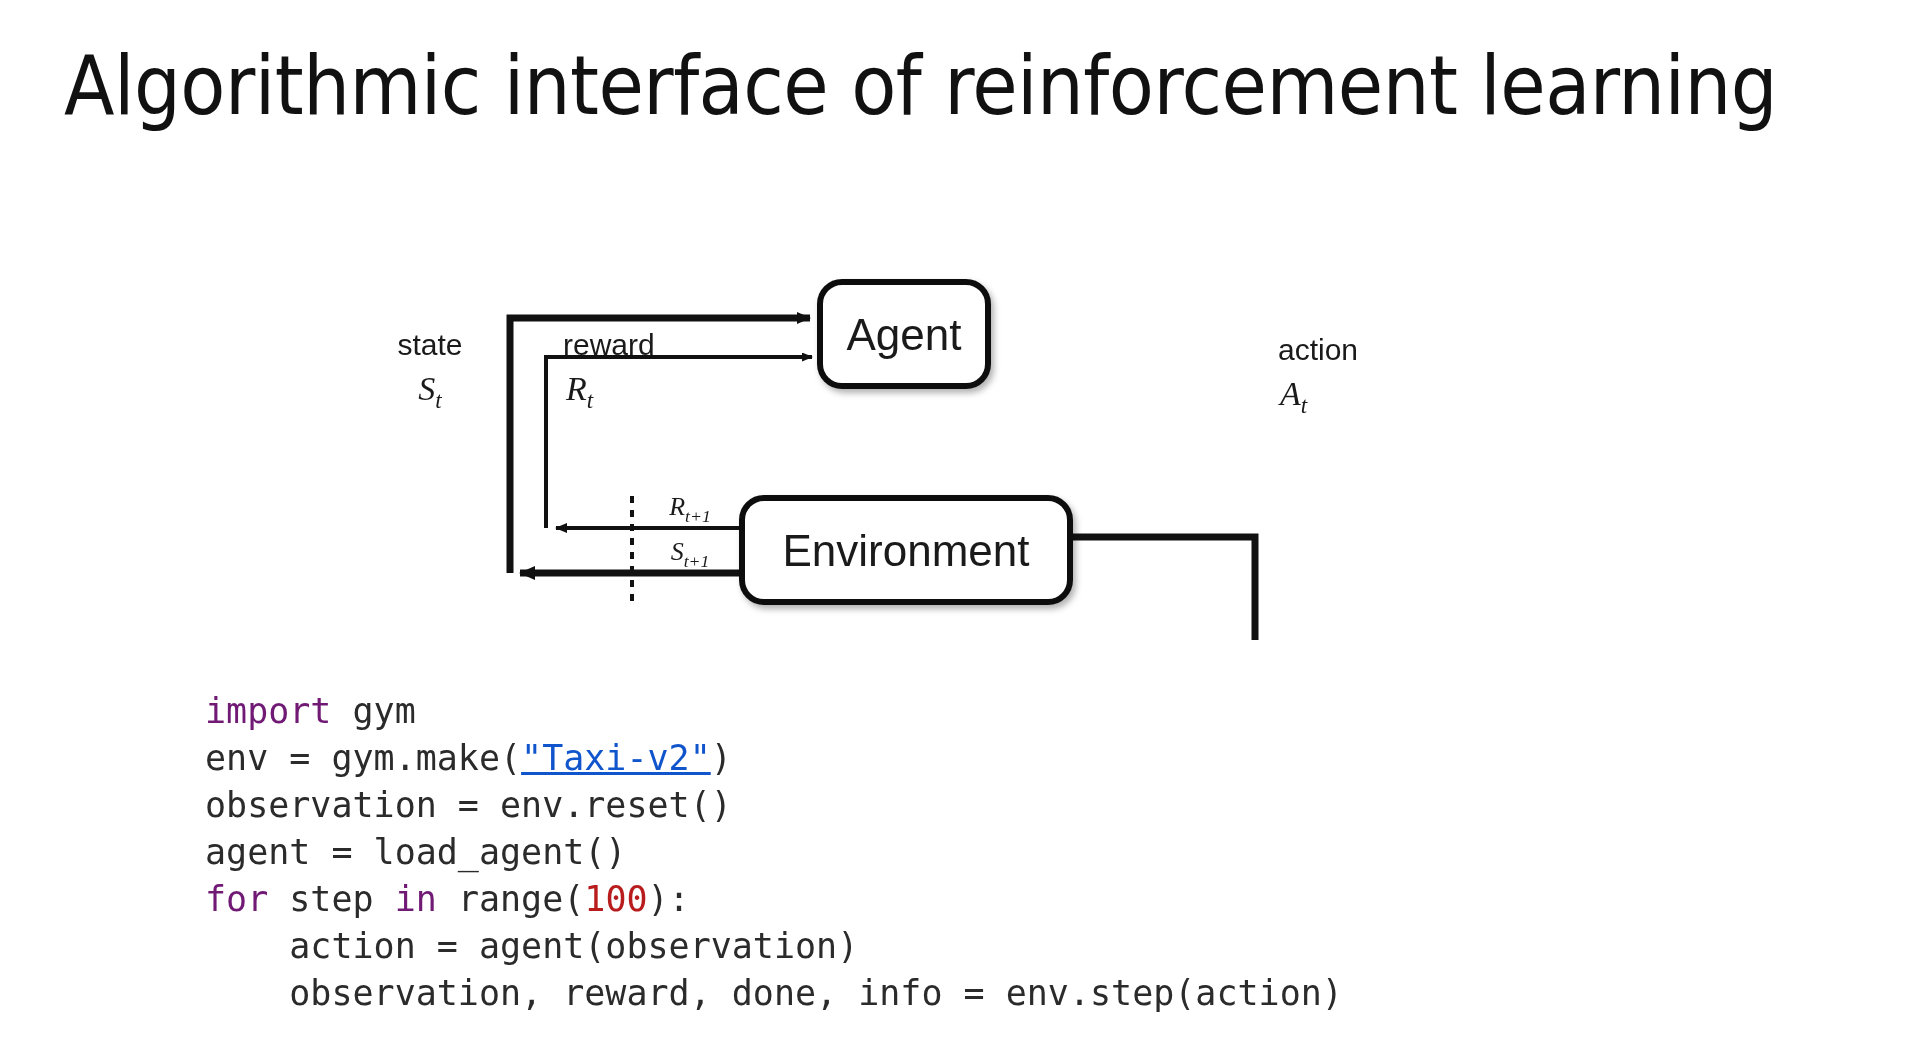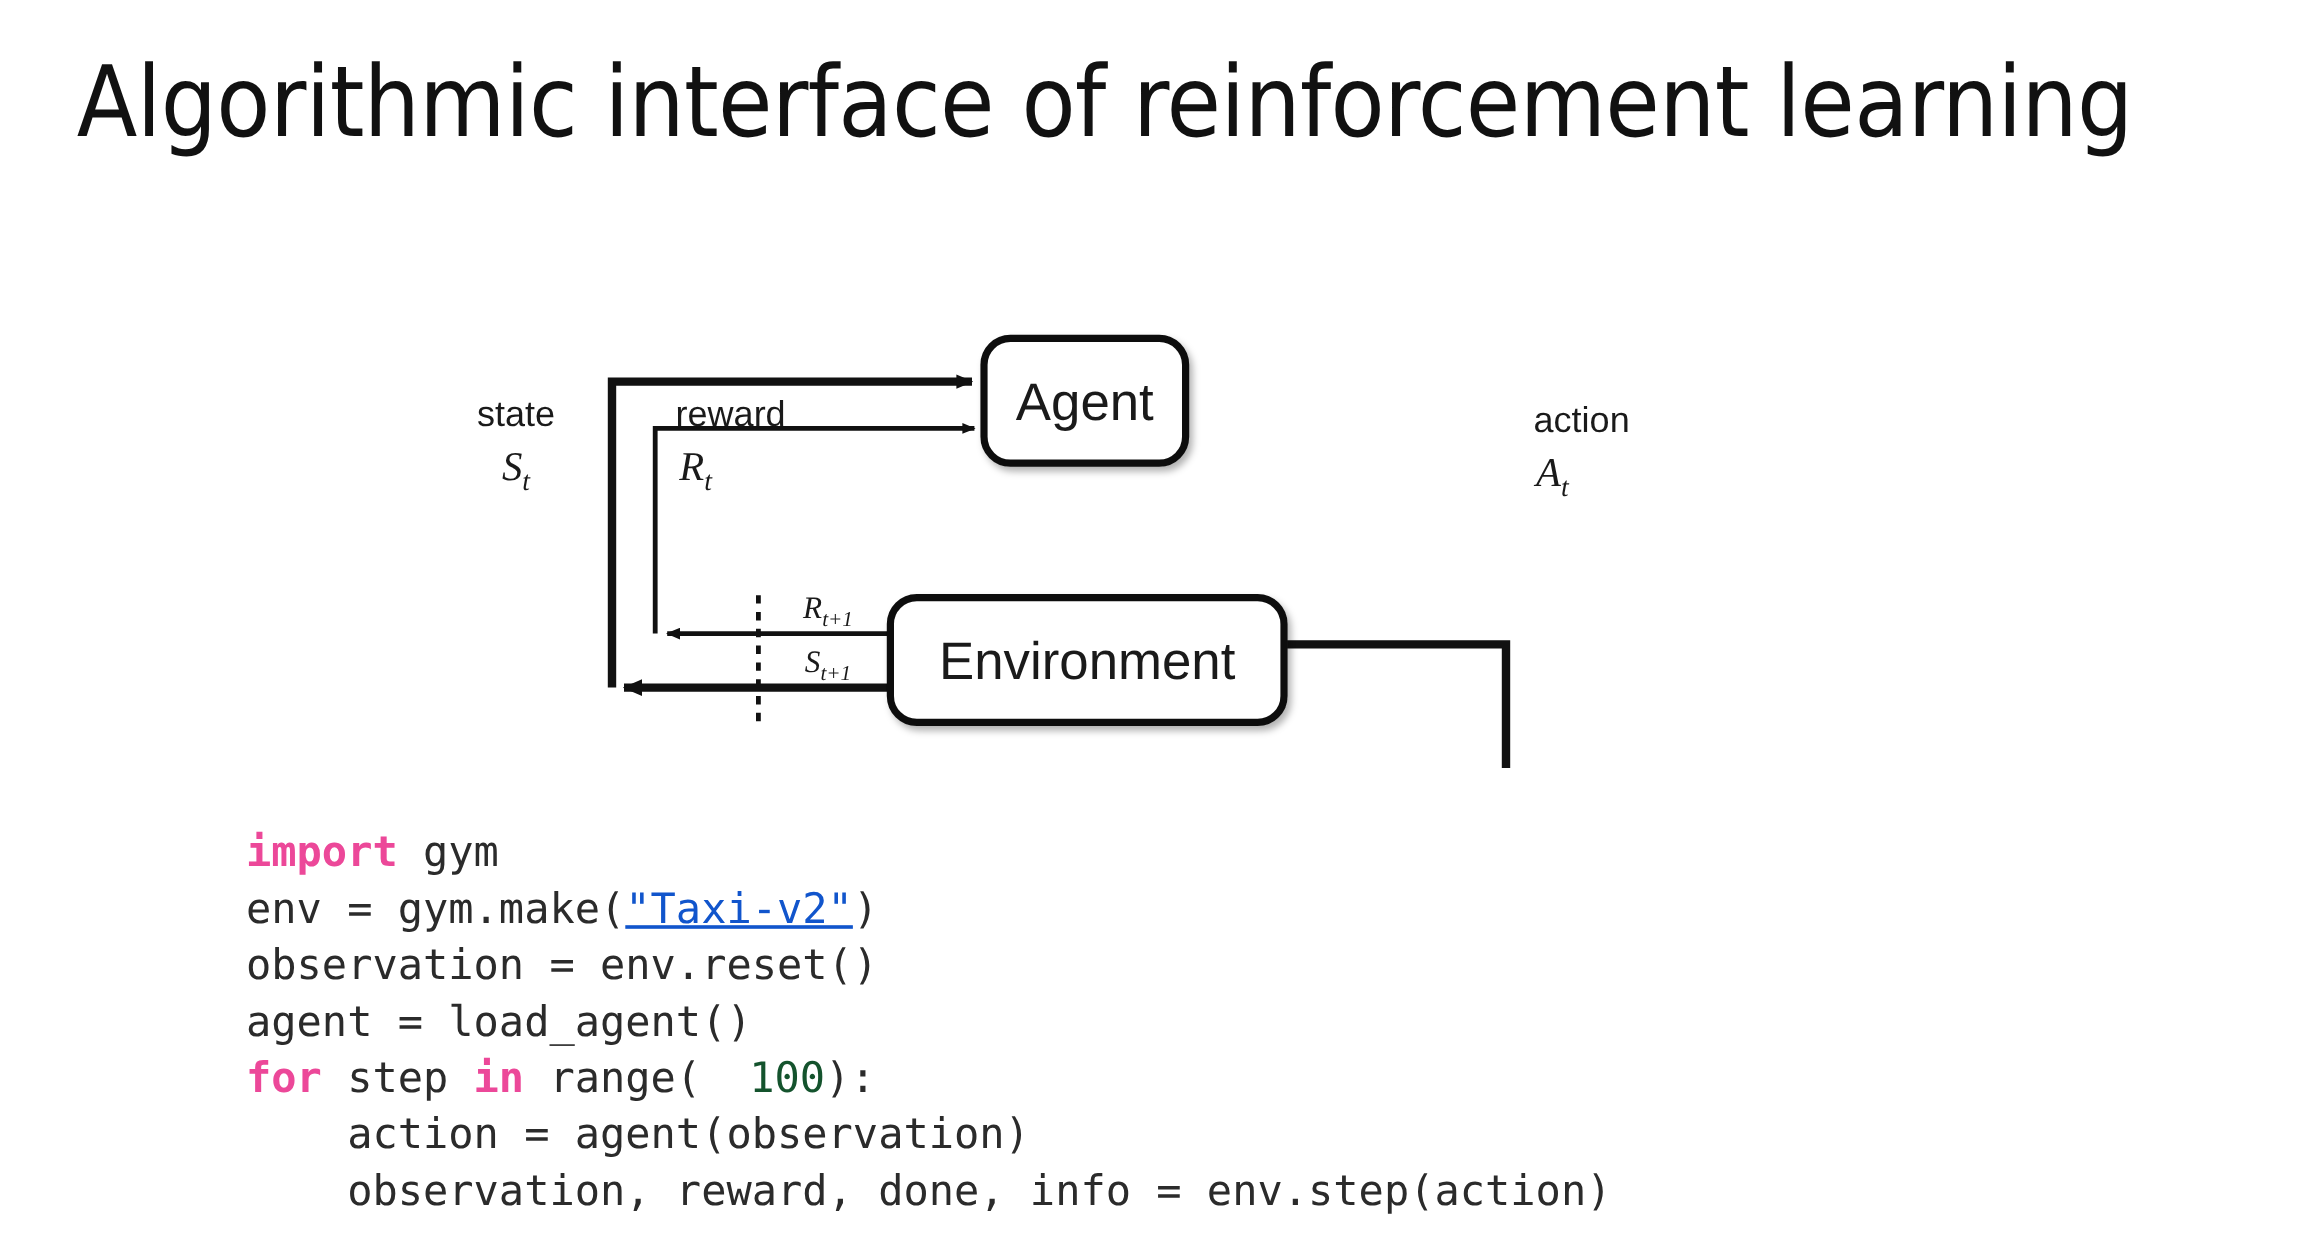--- a/index.html
+++ b/index.html
@@ -74,22 +74,22 @@
     position: absolute;
     left: 205px;
     top: 688px;
     font-family: "DejaVu Sans Mono", "Liberation Mono", monospace;
     font-size: 35px;
     line-height: 47px;
     color: #2b2b2b;
     white-space: pre;
   }
   #code-block .ln { display: block; }
-  .kw { font-weight: bold; color: #ec4899; }
-  .num { color: #14532d; margin-left: 40px; }
+  .kw { font-weight: normal; color: #701a75; }
+  .num { color: #b91c1c; }
   .lnk {
     color: #1155cc;
     text-decoration: underline;
     cursor: pointer;
   }
 </style>
 </head>
 <body>
 
 <div id="slide-title">Algorithmic interface of reinforcement learning</div>

